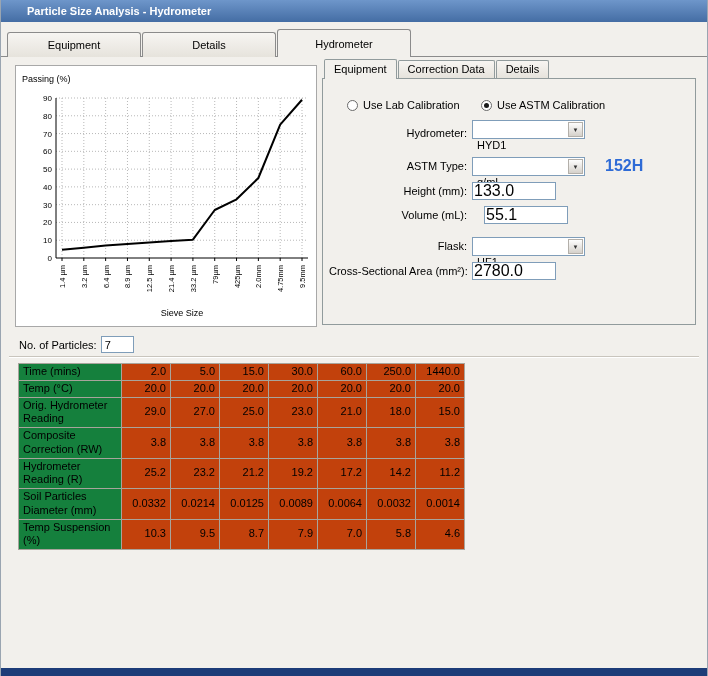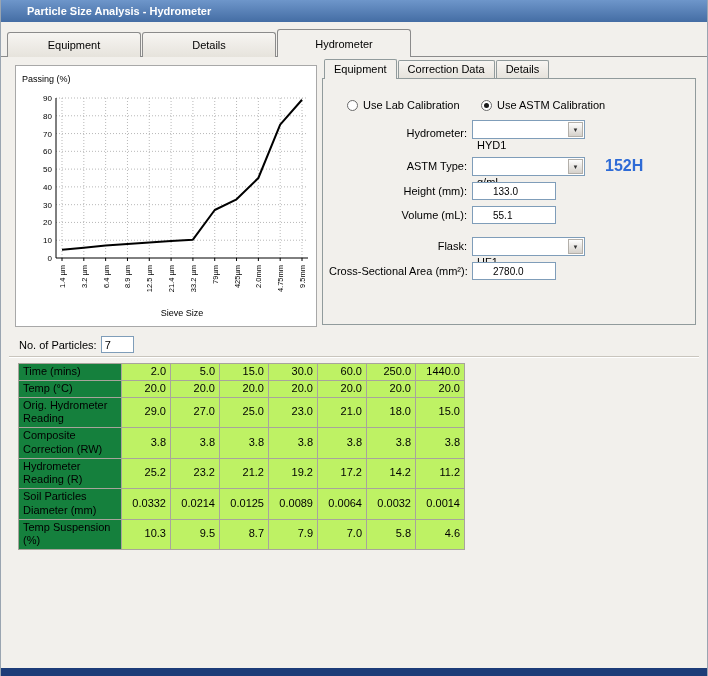--- a/index.html
+++ b/index.html
@@ -73,34 +73,34 @@
     border:1px solid #7f9db9;
   }
   .cval { display:block; font-size:11px; padding:18px 4px; white-space:nowrap; overflow:hidden; }
   .cbtn {
     position:absolute; right:1px; top:1px; width:15px; height:15px;
     background:linear-gradient(#fdfdfd,#d5d1cb); border:1px solid #b3afa9;
     font-size:6px; line-height:14px; text-align:center; color:#333;
   }
   .tbox {
     width:84px; height:18px; border:1px solid #7f9db9; background:#fff;
-    font-size:10px; padding:1px 20px;
+    font-size:16px; padding:1px 1px;
   }
   .note { margin-left:20px; color:#2e6bd6; font-weight:bold; font-size:16px; }
 
   
   .readrow { position:absolute; left:18px; top:279px; display:flex; align-items:center; font-size:11px; }
   .readrow input { width:33px; height:17px; border:1px solid #7f9db9; font-size:11px; padding:1px 3px; margin-left:4px; }
   .groove { position:absolute; left:8px; right:8px; top:299px; height:2px;
             border-top:1px solid #c9c5bd; border-bottom:1px solid #ffffff; }
 
   .rtable { position:absolute; left:17px; top:306px; border-collapse:collapse; font-size:11px; }
   .rtable td { border:1px solid #a8a49c; padding:1px 4px; line-height:1.25; }
   .rtable td.rowlabel { width:103px; background:#15803d; text-align:left; }
-  .rtable td.cell { width:49px; background:#bef264; text-align:right; }
+  .rtable td.cell { width:49px; background:#c2410c; text-align:right; }
 
   .bottomstrip { position:absolute; left:0; bottom:0; width:708px; height:8px; background:#1d3c78; }
 </style>
 </head>
 <body>
 
 <div class="window">
 
   <div class="titlebar">
     <span>Particle Size Analysis - Hydrometer</span>
@@ -211,21 +211,21 @@
             <span class="cbtn">▼</span>
           </div>
           <span class="note">152H</span>
         </div>
 
         <div class="frow" style="top:102px;">
           <span class="flabel">Height (mm):</span>
           <input class="tbox" value="133.0" style="">
         </div>
 
-        <div class="frow" style="top:126px;">
+        <div class="frow" style="top:126px;gap:12px;">
           <span class="flabel">Volume (mL):</span>
           <input class="tbox" value="55.1" style="">
         </div>
 
         <div class="frow" style="top:157px;">
           <span class="flabel">Flask:</span>
           <div class="combo">
             <span class="cval">HF1</span>
             <span class="cbtn">▼</span>
           </div>

